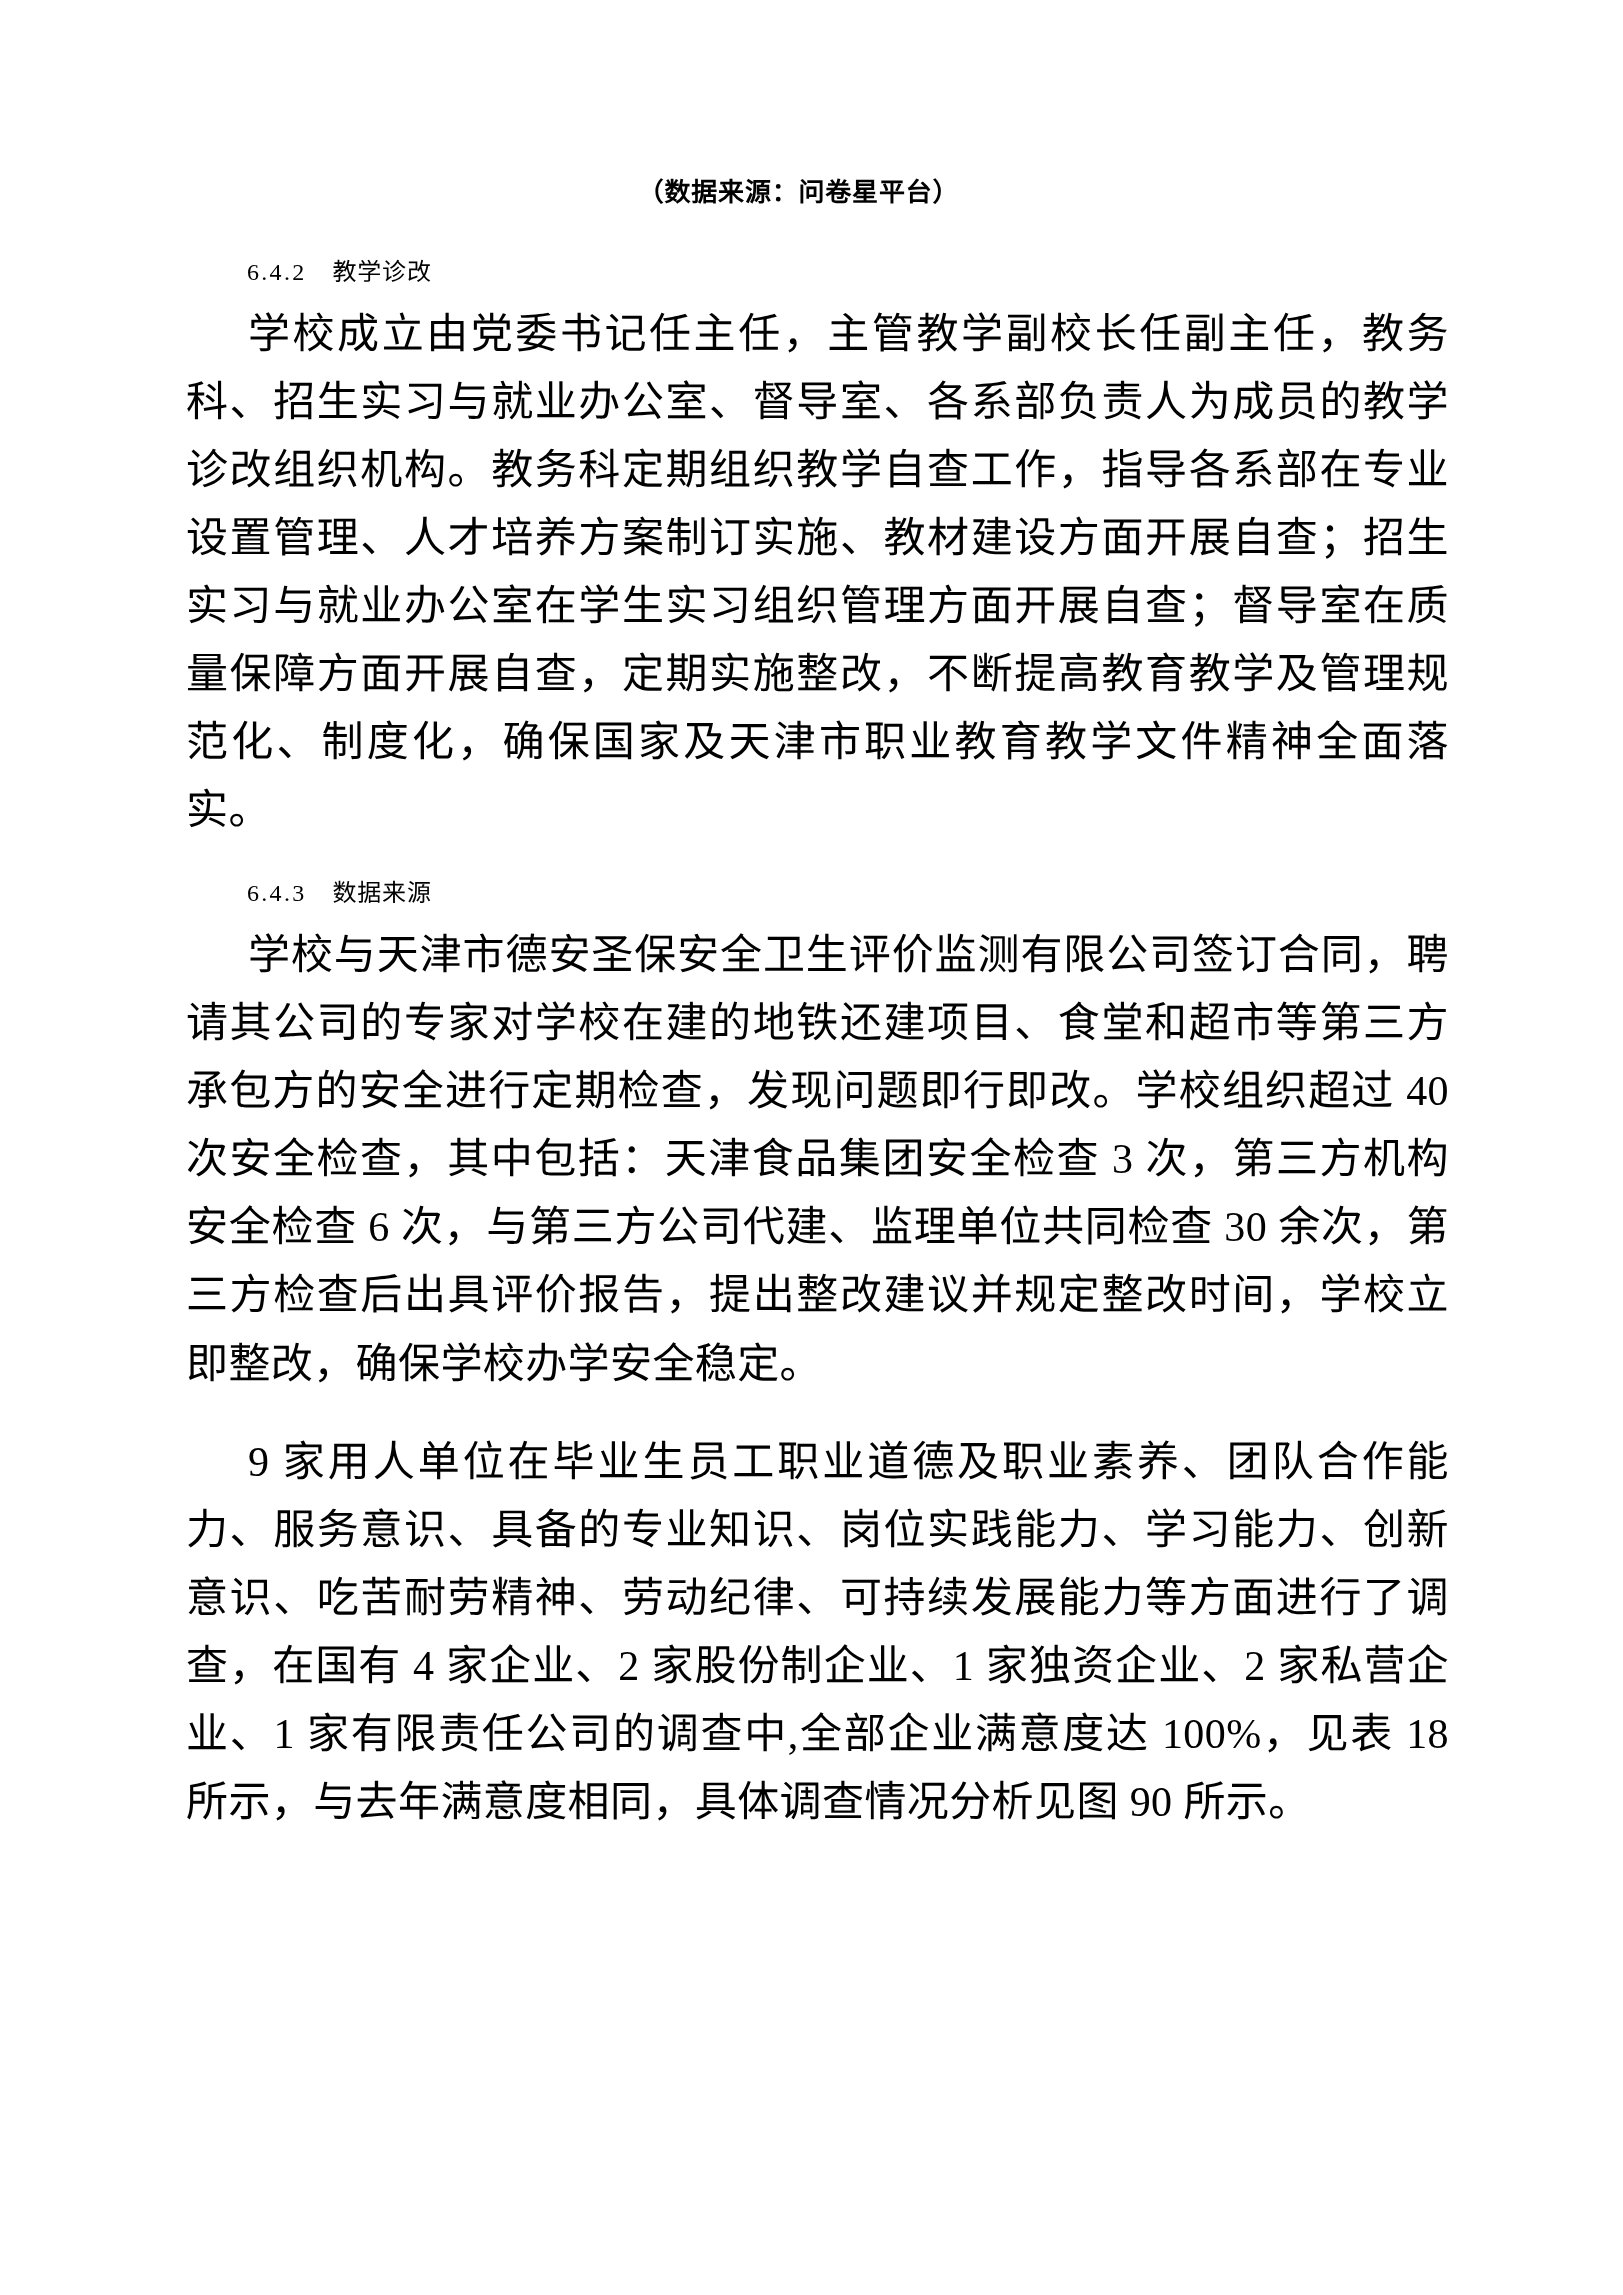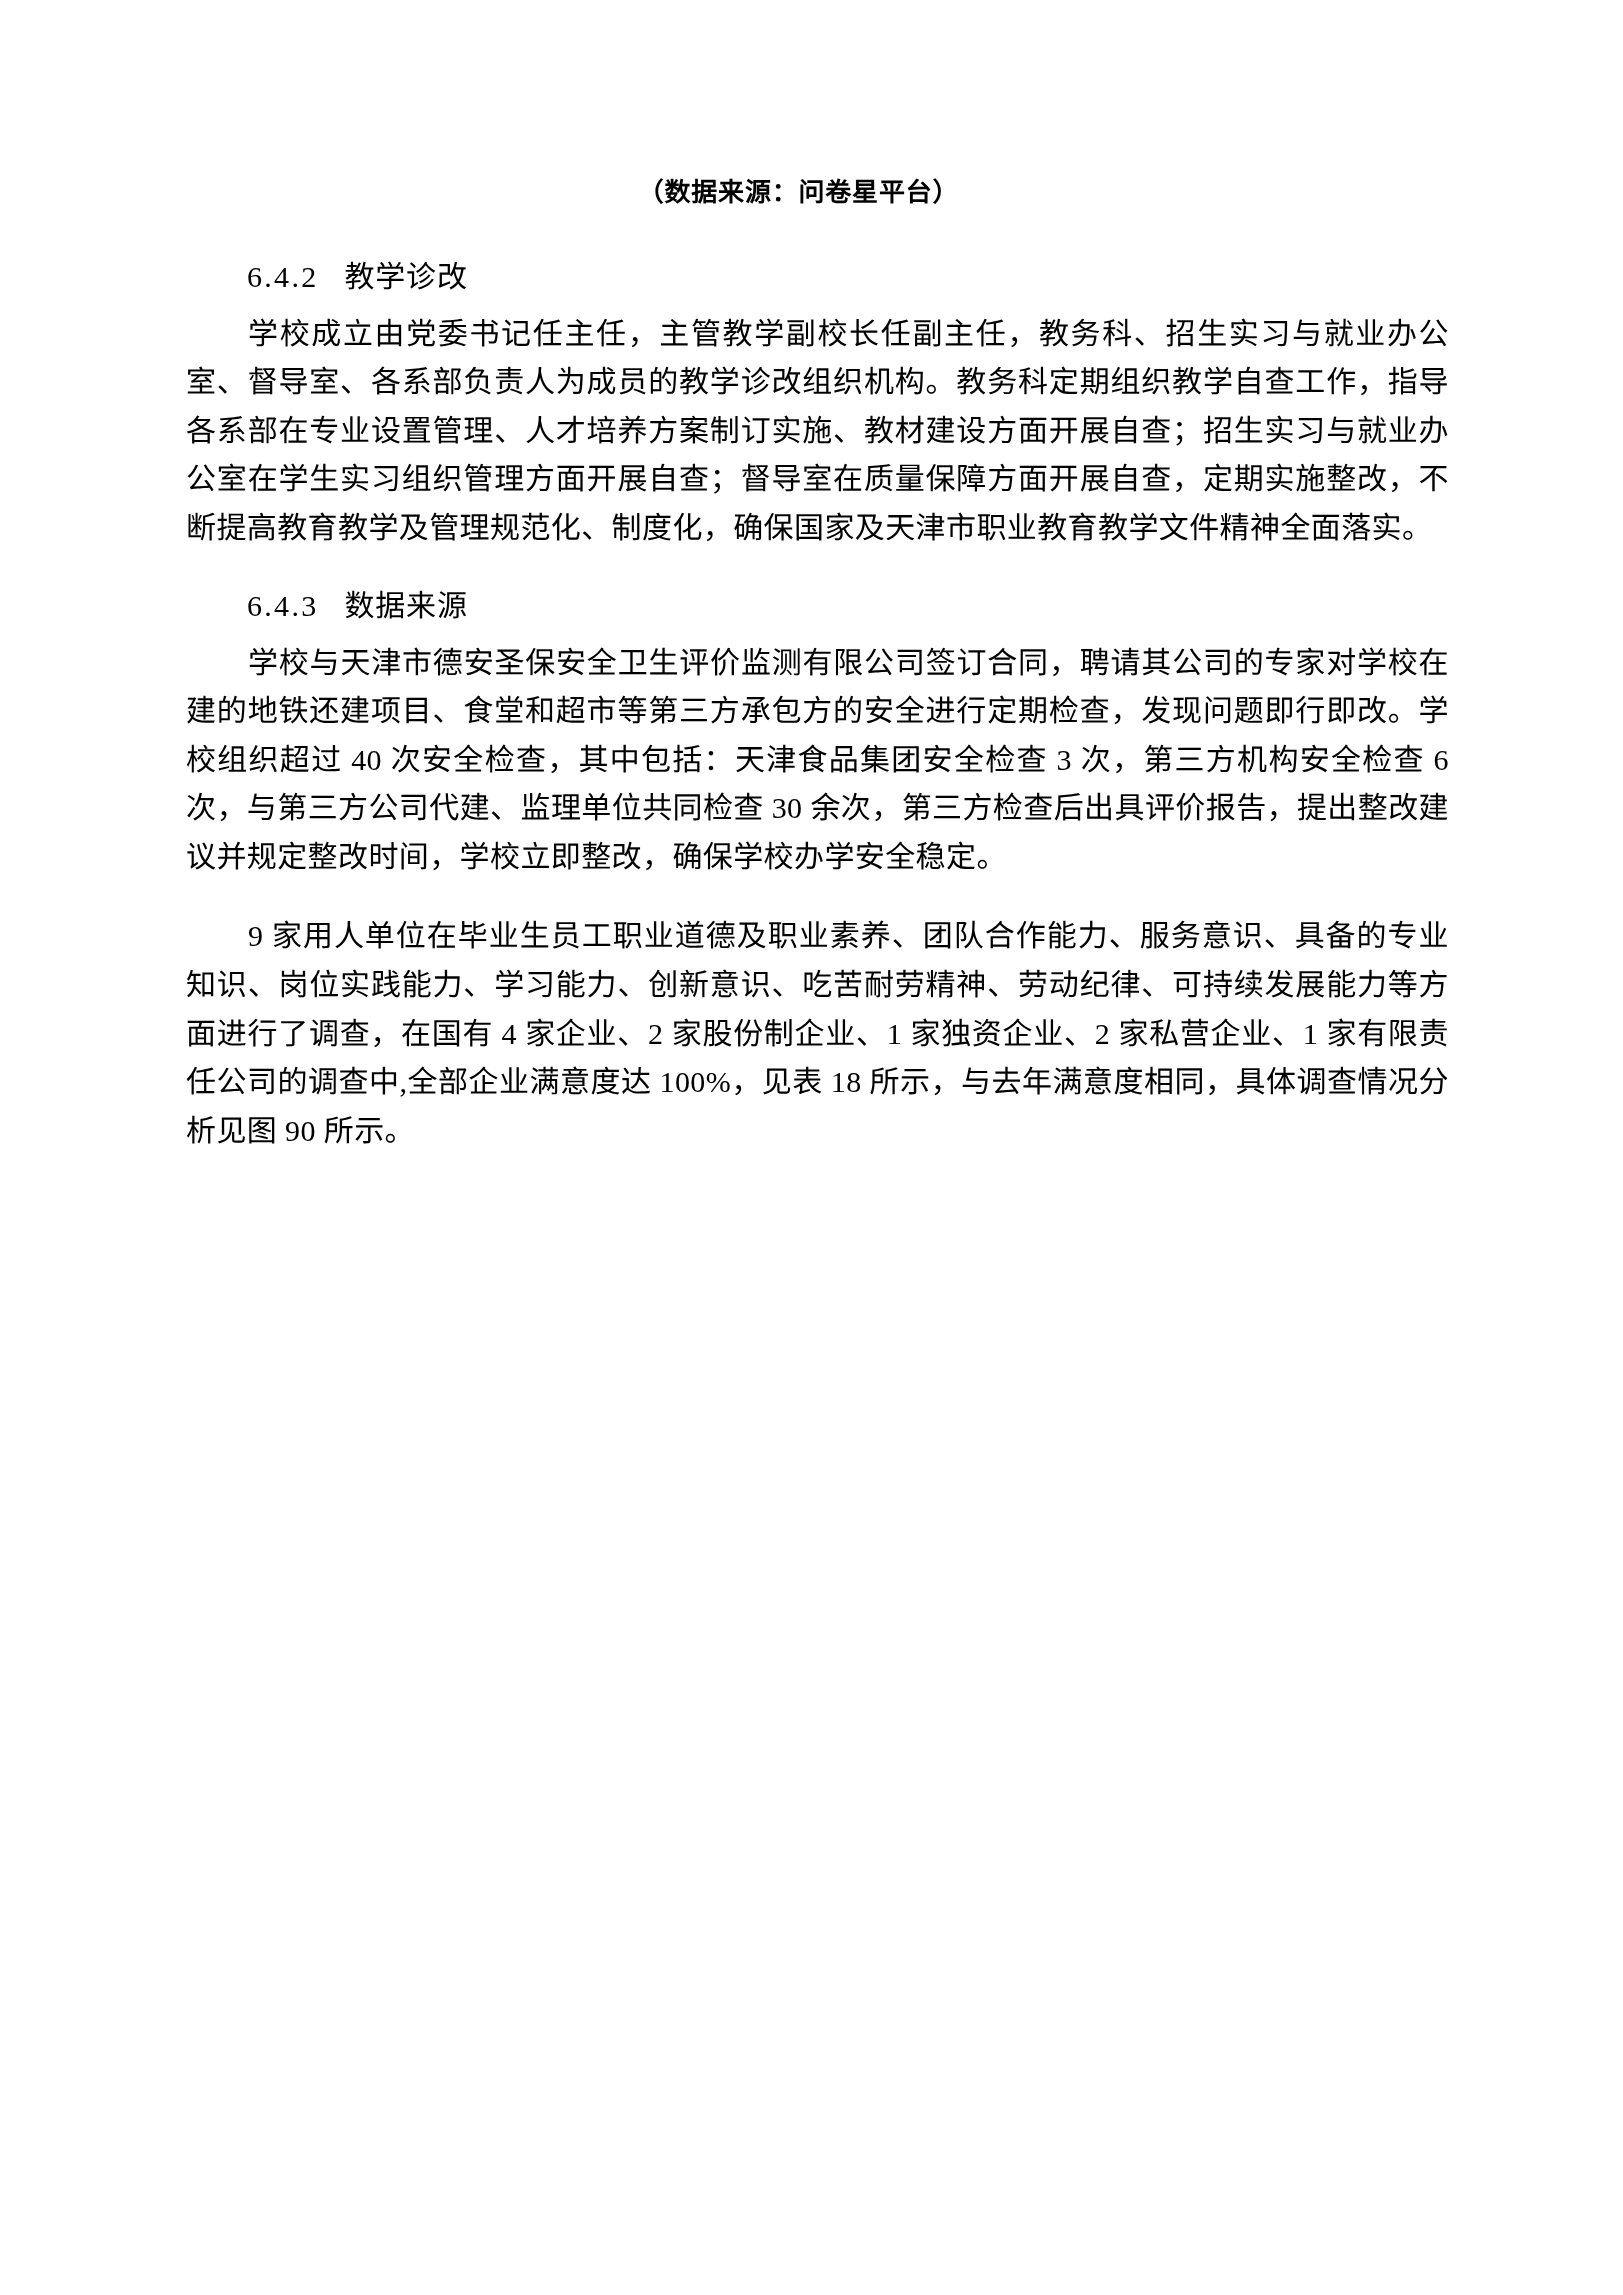--- a/index.html
+++ b/index.html
@@ -32,35 +32,35 @@
   }
   .source-line {
     text-align: center;
     font-weight: bold;
     font-size: 26px;
     letter-spacing: 0.8px;
     margin: 0 0 46px 0;
     padding-right: 38px;
   }
   .heading {
-    font-size: 30px;
+    font-size: 24px;
     margin: 0 0 9px 0;
     text-indent: 61px;
     letter-spacing: 0.8px;
     line-height: 1.55;
   }
   .heading .num {
     letter-spacing: 2.3px;
   }
   .heading .gap {
     display: inline-block;
     width: 26px;
   }
   p.para {
-    font-size: 30px;
+    font-size: 42px;
     line-height: 1.62;
     margin: 0 0 10.7px 0;
     text-indent: 62px;
     text-align: justify;
     text-justify: inter-ideograph;
     letter-spacing: 0.4px;
   }
   p.para.tight {
     margin-bottom: 7.6px;
   }

